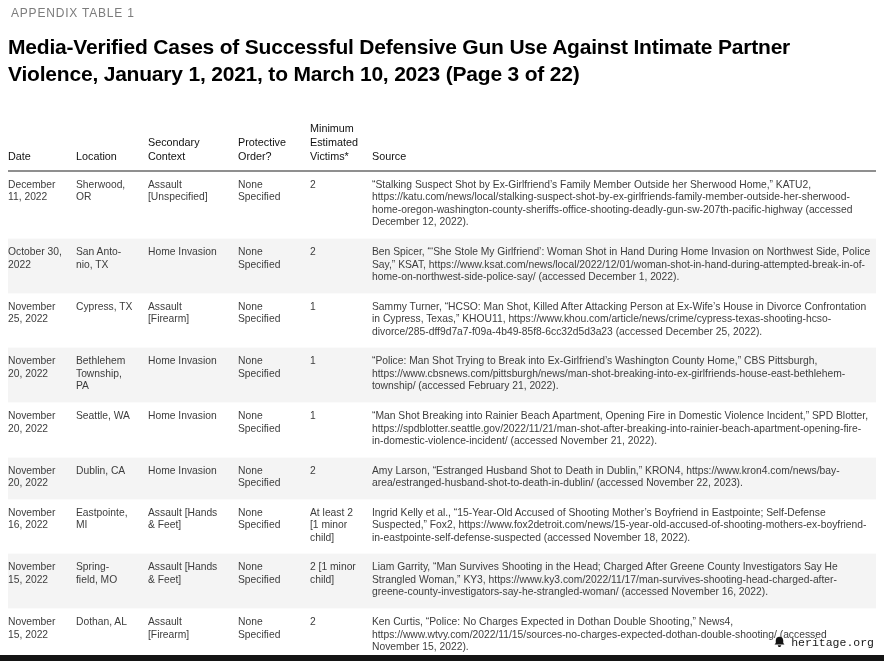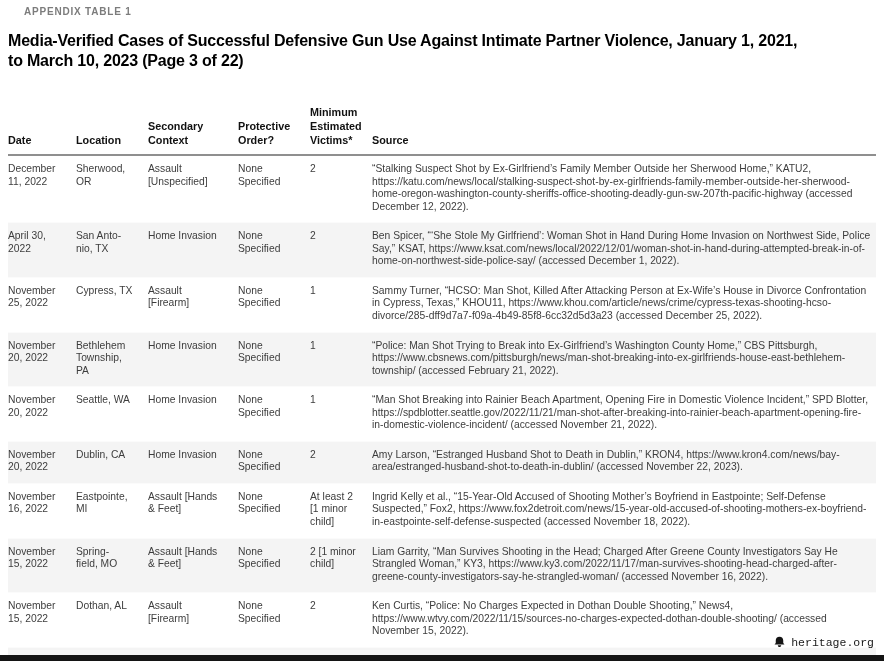--- a/index.html
+++ b/index.html
@@ -2,38 +2,38 @@
 <html><head>
 <meta charset="utf-8">
 <style>
   html,body{margin:0;padding:0;background:#fff;}
   body{
     width:884px;height:661px;position:relative;overflow:hidden;
     font-family:"Liberation Sans",sans-serif;color:#3d3d3d;
   }
   .page{position:relative;width:884px;height:661px;box-sizing:border-box;padding:4px 8px 0 8px;}
   .eyebrow{
-    font-size:10px;letter-spacing:.8px;color:#7c7c7c;font-weight:700;
-    text-transform:uppercase;margin:2px 0 0 16px;
+    font-size:12px;letter-spacing:.8px;color:#7c7c7c;font-weight:400;
+    text-transform:uppercase;margin:2px 0 0 3px;
   }
   .title{
     margin:14px 0 0 0;color:#000;font-weight:700;
-    font-size:16px;line-height:1.28;letter-spacing:-.2px;max-width:800px;
+    font-size:21px;line-height:1.28;letter-spacing:-.2px;max-width:800px;
   }
   table{
     border-collapse:collapse;table-layout:fixed;width:868px;margin-top:33px;
   }
   col.c-date{width:68px}
   col.c-loc{width:72px}
   col.c-ctx{width:90px}
   col.c-ord{width:72px}
   col.c-vic{width:62px}
   col.c-src{width:auto}
   thead th{
-    text-align:left;vertical-align:bottom;font-size:10.8px;font-weight:700;color:#111;
+    text-align:left;vertical-align:bottom;font-size:10.8px;font-weight:400;color:#111;
     padding:0 14px 7px 0;line-height:1.3;
   }
   thead tr{border-bottom:2px solid #8f8f8f;}
   tbody td{
     vertical-align:top;font-size:10.3px;line-height:1.22;color:#3d3d3d;
     padding:7px 14px 9px 0;white-space:pre-line;
   }
   tbody td.src{padding-right:4px;}
   tbody tr:nth-child(even){background:#f4f4f4;}
   tbody tr{border-bottom:1px solid #fbfbfb;}
@@ -78,21 +78,21 @@
     <tr>
       <td>December 11, 2022</td>
       <td>Sherwood, OR</td>
       <td>Assault [Unspecified]</td>
       <td>None Specified</td>
       <td>2</td>
       <td class="src">“Stalking Suspect Shot by Ex-Girlfriend’s Family Member Outside her Sherwood Home,” KATU2, https://katu.com/news/local/stalking-suspect-shot-by-ex-girlfriends-family-member-outside-her-sherwood-home-oregon-washington-county-sheriffs-office-shooting-deadly-gun-sw-207th-pacific-highway (accessed December 12, 2022).</td>
     </tr>
 
     <tr>
-      <td>April 30, 2022</td>
+      <td>October 30, 2022</td>
       <td>San Anto-
 nio, TX</td>
       <td>Home Invasion</td>
       <td>None Specified</td>
       <td>2</td>
       <td class="src">Ben Spicer, “‘She Stole My Girlfriend’: Woman Shot in Hand During Home Invasion on Northwest Side, Police Say,” KSAT, https://www.ksat.com/news/local/2022/12/01/woman-shot-in-hand-during-attempted-break-in-of-home-on-northwest-side-police-say/ (accessed December 1, 2022).</td>
     </tr>
 
     <tr>
       <td>November 25, 2022</td>

